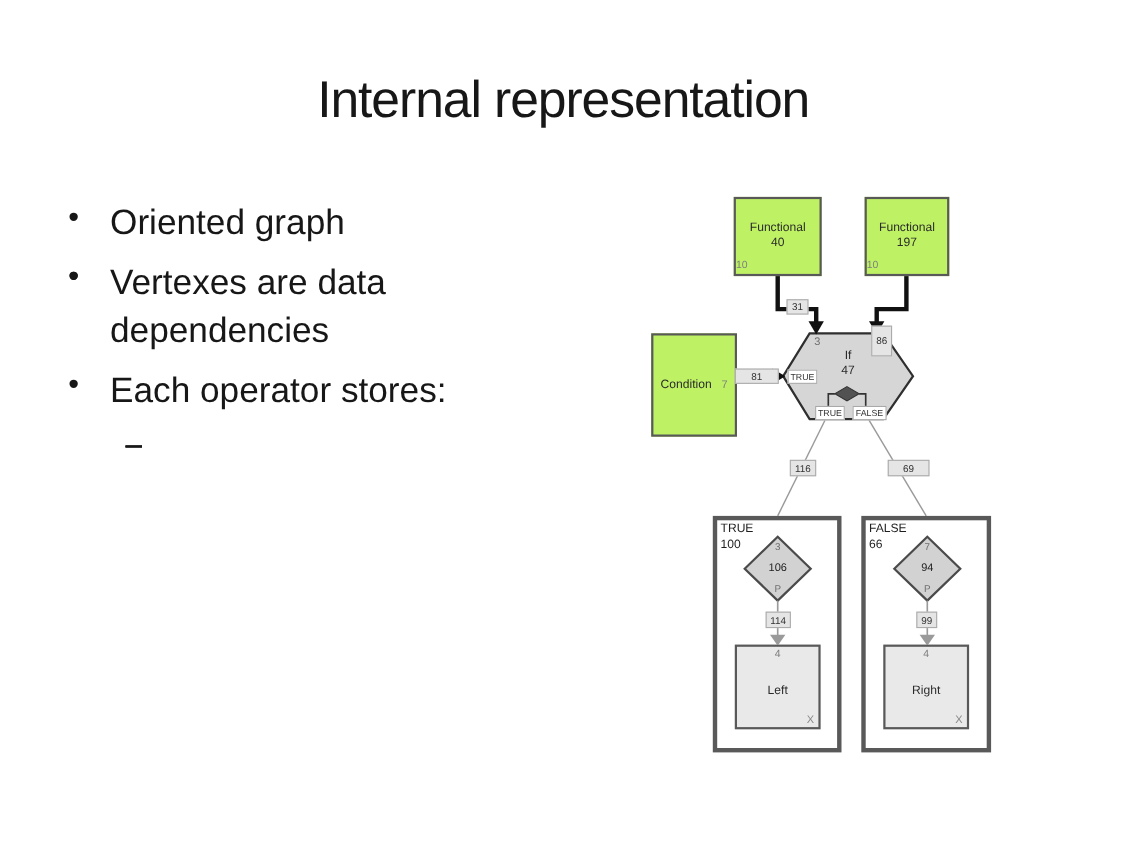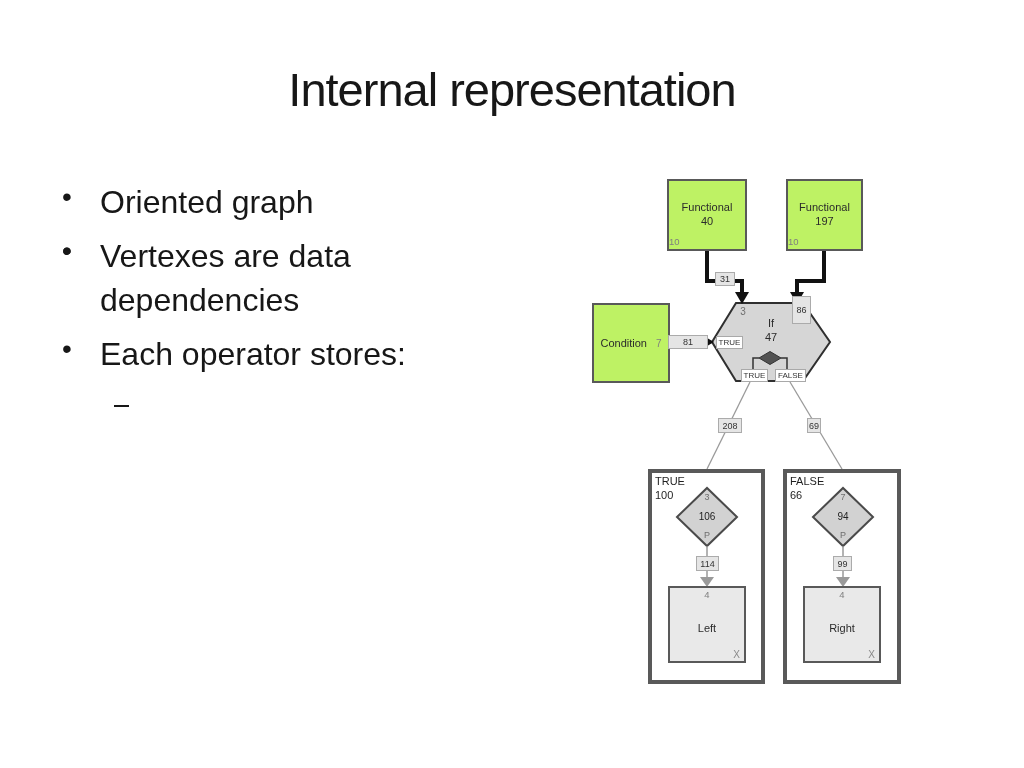--- a/index.html
+++ b/index.html
@@ -23,21 +23,21 @@
   .diagram { position:absolute; left:560px; top:160px; width:400px; height:560px; }
   .dsvg { position:absolute; left:0; top:0; width:400px; height:560px; }
 
   .node { position:absolute; background:#bef264; border:2px solid #595959; box-sizing:border-box; }
   .ntitle { position:absolute; left:0; right:0; top:20px; text-align:center;
             font-size:11px; line-height:1.25; color:#2b2b2b; }
   .nport { position:absolute; left:0; right:0; bottom:2px; text-align:left;
            font-size:9.5px; color:#7f7f7f; }
   .func40  { left:107px; top:19px;  width:80px; height:72px; }
   .func197 { left:226px; top:19px;  width:77px; height:72px; }
-  .cond    { left:32px;  top:143px; width:78px; height:80px;
+  .cond    { left:32px;  top:143px; width:78px; height:94px;
              display:flex; align-items:center; justify-content:center; gap:9px; }
   .cond .clabel { font-size:11px; color:#2b2b2b; }
   .cond .cport  { font-size:10px; color:#7f7f7f; }
 
   .hexlabel { position:absolute; left:170px; top:157px; width:82px; text-align:center;
               font-size:11px; line-height:1.25; color:#2b2b2b; }
   .hport { position:absolute; top:146px; font-size:10px; color:#6f6f6f; transform:translateX(-50%); }
   .hp3 { left:183px; } .hp7 { left:237px; }
 
   .portbox { position:absolute; background:#ffffff; border:1px solid #a9a9a9; box-sizing:border-box;
@@ -45,21 +45,21 @@
   .pb-cond  { left:156px; top:176px; width:27px; height:13px; }
   .pb-true  { left:181px; top:209px; width:27px; height:13px; }
   .pb-false { left:215px; top:209px; width:31px; height:13px; }
 
   .elabel { position:absolute; background:#e5e5e5; border:1px solid #ababab; box-sizing:border-box;
             font-size:9px; color:#333333; display:flex; align-items:center; justify-content:center; }
   .e31  { left:155px; top:112px; width:20px; height:14px; }
   .e86  { left:232px; top:112px; width:19px; height:28px;margin-top:24px; }
   .e81  { left:108px; top:175px; width:40px; height:14px; }
   .e116 { left:158px; top:258px; width:24px; height:15px; }
-  .e69  { left:247px; top:258px; width:14px; height:15px; }
+  .e69  { left:247px; top:258px; width:38px; height:15px; }
   .e114 { left:136px; top:396px; width:23px; height:15px; }
   .e99  { left:273px; top:396px; width:19px; height:15px; }
 
   .containerbox { position:absolute; border:4px solid #595959; box-sizing:border-box; background:transparent; }
   .cont-true  { left:88px;  top:309px; width:117px; height:215px; }
   .cont-false { left:223px; top:309px; width:118px; height:215px; }
   .cheader { position:absolute; left:3px; top:1px; font-size:11px; line-height:1.3; color:#1f1f1f; }
 
   .dtext { position:absolute; width:60px; text-align:center; }
   .dgray { font-size:9px; color:#6f6f6f; }
@@ -161,21 +161,21 @@
     </div>
     <div class="hport hp3">3</div>
     <div class="hport hp7">7</div>
     <div class="portbox pb-cond">TRUE</div>
     <div class="portbox pb-true">TRUE</div>
     <div class="portbox pb-false">FALSE</div>
 
     <div class="elabel e31">31</div>
     <div class="elabel e86">86</div>
     <div class="elabel e81">81</div>
-    <div class="elabel e116">208</div>
+    <div class="elabel e116">116</div>
     <div class="elabel e69">69</div>
     <div class="elabel e114">114</div>
     <div class="elabel e99">99</div>
 
     <div class="containerbox cont-true">
       <div class="cheader">
         <div>TRUE</div>
         <div>100</div>
       </div>
     </div>

